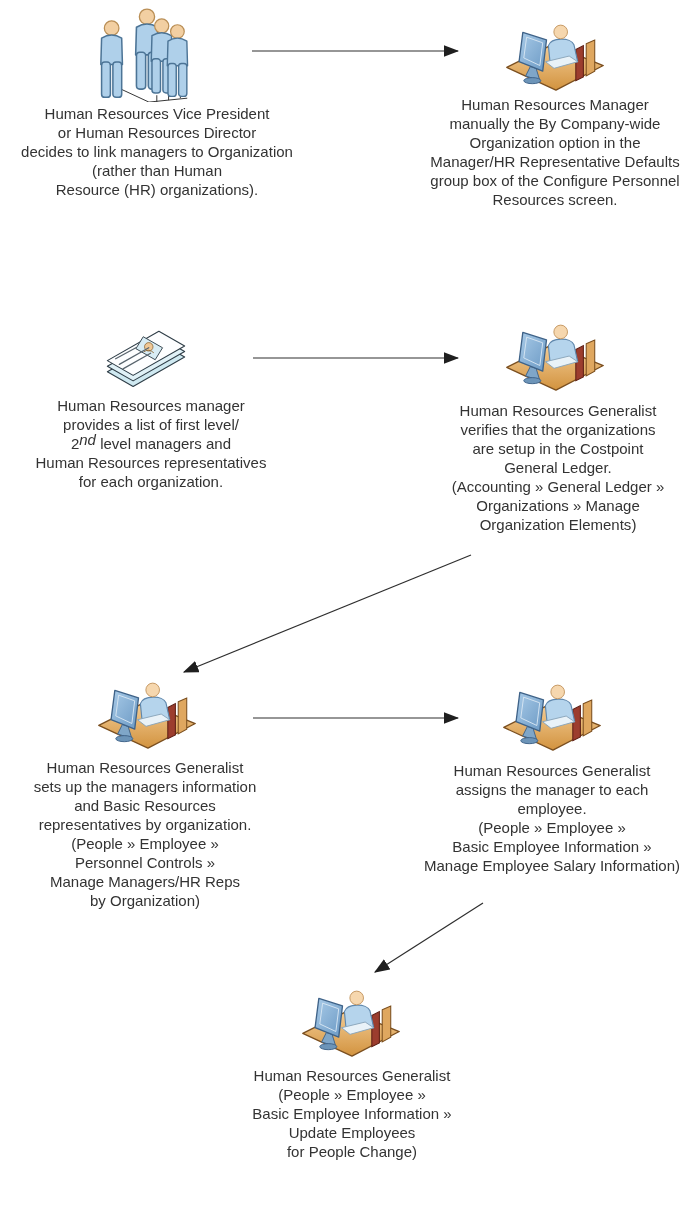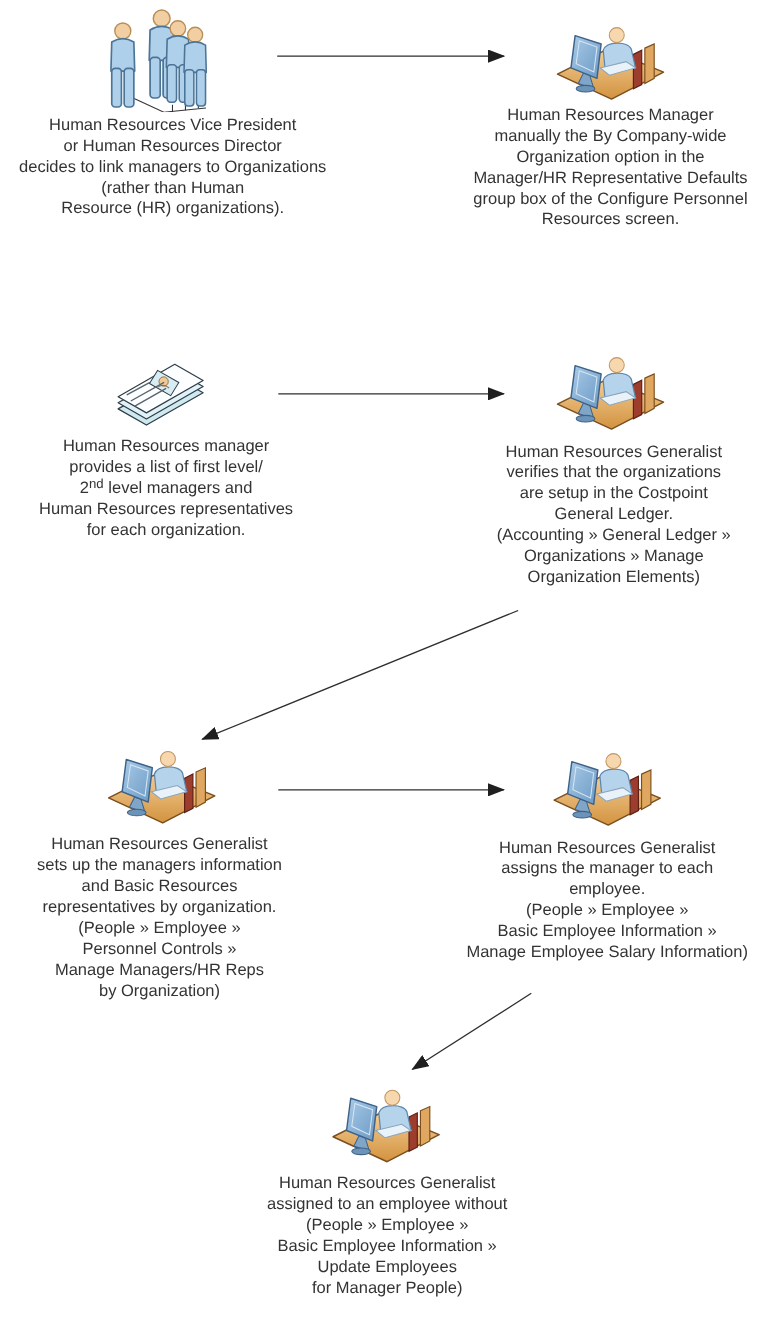--- a/index.html
+++ b/index.html
@@ -4,21 +4,21 @@
 <title>HR Managers by Organization Flowchart</title>
 <style>
   html,body{margin:0;padding:0;background:#fff;}
   .page{position:relative;width:698px;height:1219px;background:#ffffff;overflow:hidden;
         font-family:"Liberation Sans",sans-serif;}
   .node{margin:0;}
   .icon{position:absolute;}
   .caption{position:absolute;width:320px;text-align:center;font-size:15px;line-height:19px;
            color:#333333;letter-spacing:0;}
   .caption .b{font-weight:400;margin-top:36px;}
-  .caption sup{font-size:12px;line-height:0;position:relative;top:-4px;vertical-align:baseline;}
+  .caption sup{font-size:15px;line-height:0;position:relative;top:-4px;vertical-align:baseline;font-style:italic;}
   
   .icon-0{left:92px;top:6px;width:108px;height:96px;}
   .icon-1{left:500px;top:22px;width:110px;height:70px;}
   .icon-2{left:100px;top:322px;width:92px;height:69px;}
   .icon-3{left:500px;top:322px;width:110px;height:70px;}
   .icon-4{left:92px;top:680px;width:110px;height:70px;}
   .icon-5{left:497px;top:682px;width:110px;height:70px;}
   .icon-6{left:296px;top:988px;width:110px;height:70px;}
   
   .cap-0{left:-3px;top:104px;}
@@ -95,21 +95,21 @@
       <line x1="483" y1="903" x2="375" y2="972" stroke="#2E2E2E" stroke-width="1.2" marker-end="url(#arrowhead)"></line>
     </svg>
 
   <div class="node">
     <svg class="icon icon-0">
         <use href="#sym-people-group" xlink:href="#sym-people-group"></use>
       </svg>
     <div class="caption cap-0">
         <div><span>Human Resources Vice President</span></div>
         <div><span>or Human Resources Director</span></div>
-        <div><span>decides to link managers to Organizations</span></div>
+        <div><span>decides to link managers to Organization</span></div>
         <div><span>(rather than Human</span></div>
         <div><span>Resource (HR) organizations).</span></div>
       </div>
   </div>
 
   <div class="node">
     <svg class="icon icon-1">
         <use href="#sym-person-computer" xlink:href="#sym-person-computer"></use>
       </svg>
     <div class="caption cap-1">
@@ -179,21 +179,20 @@
         <div><span class="b">Manage Employee Salary Information</span><span>)</span></div>
       </div>
   </div>
 
   <div class="node">
     <svg class="icon icon-6">
         <use href="#sym-person-computer" xlink:href="#sym-person-computer"></use>
       </svg>
     <div class="caption cap-6">
         <div><span>Human Resources Generalist</span></div>
-        <div><span>assigned to an employee without</span></div>
         <div><span>(</span><span class="b">People</span><span> » </span><span class="b">Employee</span><span> »</span></div>
         <div><span class="b">Basic Employee Information</span><span> »</span></div>
         <div><span class="b">Update Employees</span></div>
-        <div><span class="b">for Manager People</span><span>)</span></div>
+        <div><span class="b">for People Change</span><span>)</span></div>
       </div>
   </div>
 
 </div>
 
 </body></html>

